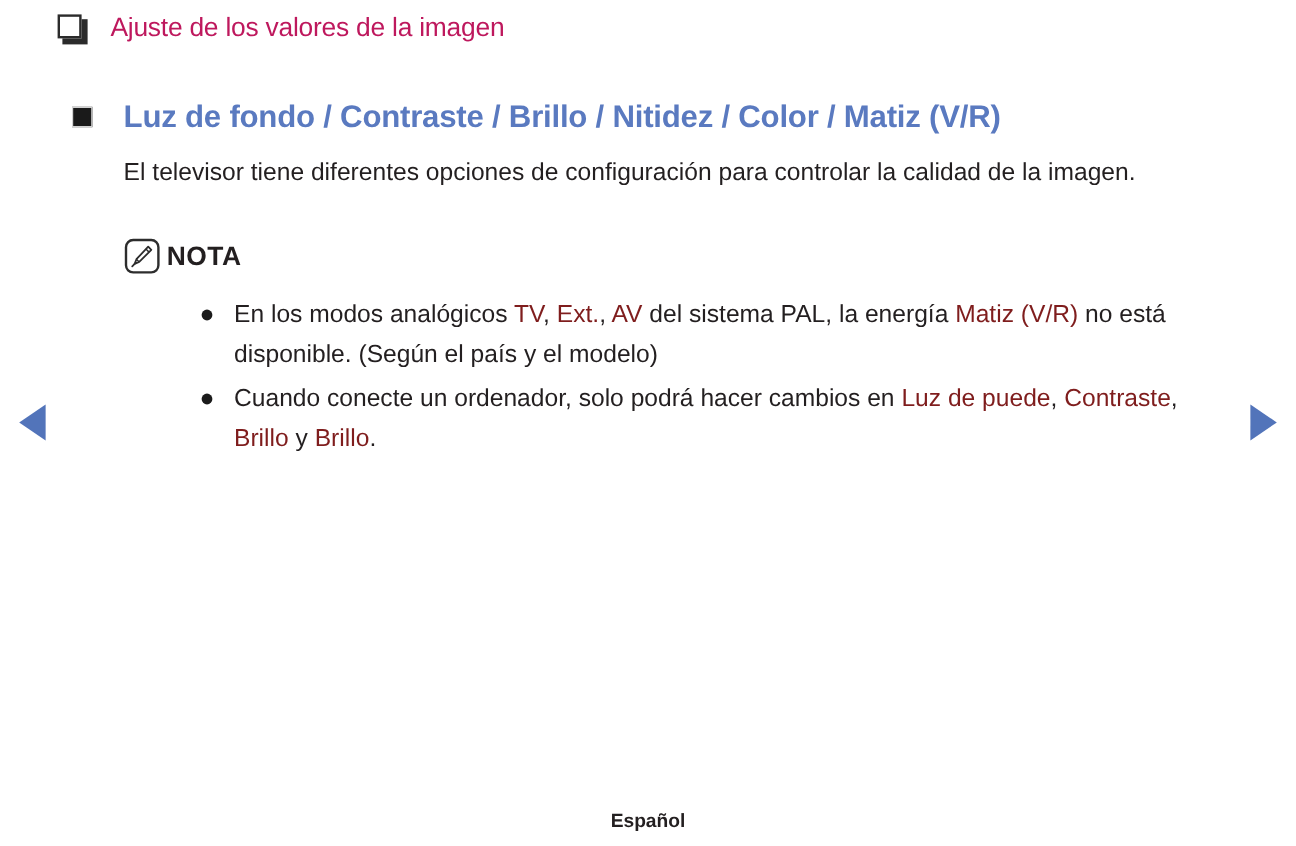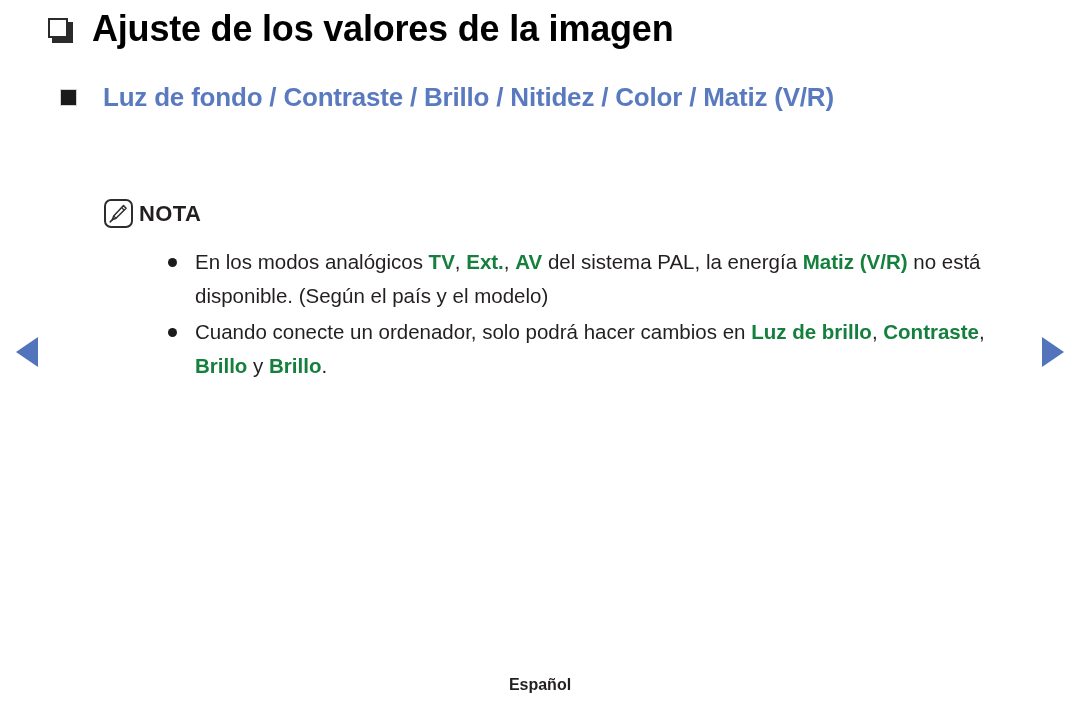--- a/index.html
+++ b/index.html
@@ -50,23 +50,23 @@
     position: absolute;
     left: 0;
     top: 0;
     width: 20px;
     height: 20px;
     background: #ffffff;
     border: 2px solid #2b2b2b;
     box-sizing: border-box;
   }
   .page-title {
-    font-size: 36px;
-    font-weight: bold;
-    color: #000000;
+    font-size: 22px;
+    font-weight: normal;
+    color: #be185d;
     letter-spacing: -0.2px;
     white-space: nowrap;
   }
 
   
   .subhead-row {
     position: absolute;
     left: 60px;
     top: 82px;
     display: flex;
@@ -154,22 +154,22 @@
     margin-top: 13px;
     margin-right: 18px;
   }
   .bullet-text {
     font-size: 20.5px;
     line-height: 34px;
     color: #231f20;
     flex: 1 1 auto;
   }
   .hl {
-    color: #15803d;
-    font-weight: bold;
+    color: #7f1d1d;
+    font-weight: normal;
   }
 
   
   .nav-arrow {
     position: absolute;
     top: 337px;
     width: 0;
     height: 0;
     cursor: pointer;
   }
@@ -209,41 +209,42 @@
       <span class="front"></span>
     </span>
     <span class="page-title">Ajuste de los valores de la imagen</span>
   </div>
 
   <div class="subhead-row">
     <span class="square-bullet"></span>
     <span class="subhead-text">Luz de fondo / Contraste / Brillo / Nitidez / Color / Matiz (V/R)</span>
   </div>
 
+  <div class="body-par">El televisor tiene diferentes opciones de configuración para controlar la calidad de la imagen.</div>
 
   <div class="note-row">
     <span class="note-icon">
       <svg width="21" height="21" viewBox="0 0 21 21">
         <path d="M15.5 2.6 L18.1 5.2 L8.0 15.3 L4.2 16.9 L5.7 13.0 Z" fill="#ffffff" stroke="#2d2d2d" stroke-width="1.5" stroke-linejoin="round"></path>
         <path d="M5.7 13.0 L8.0 15.3" stroke="#2d2d2d" stroke-width="1.2"></path>
         <path d="M13.6 4.5 L16.2 7.1" stroke="#2d2d2d" stroke-width="1.2"></path>
         <path d="M4.2 16.9 L2.2 18.9" stroke="#2d2d2d" stroke-width="1.5" stroke-linecap="round"></path>
       </svg>
     </span>
     <span class="note-label">NOTA</span>
   </div>
 
   <div class="bullets" id="note-list">
       <div class="bullet-item">
         <span class="dot"></span>
         <span class="bullet-text"><span>En los modos analógicos </span><span class="hl">TV</span><span>, </span><span class="hl">Ext.</span><span>, </span><span class="hl">AV</span><span> del sistema PAL, la energía </span><span class="hl">Matiz (V/R)</span><span> no está disponible. (Según el país y el modelo)</span></span>
       </div>
       <div class="bullet-item">
         <span class="dot"></span>
-        <span class="bullet-text"><span>Cuando conecte un ordenador, solo podrá hacer cambios en </span><span class="hl">Luz de brillo</span><span>, </span><span class="hl">Contraste</span><span>, </span><span class="hl">Brillo</span><span> y </span><span class="hl">Brillo</span><span>.</span></span>
+        <span class="bullet-text"><span>Cuando conecte un ordenador, solo podrá hacer cambios en </span><span class="hl">Luz de puede</span><span>, </span><span class="hl">Contraste</span><span>, </span><span class="hl">Brillo</span><span> y </span><span class="hl">Brillo</span><span>.</span></span>
       </div>
     </div>
 
   <div class="nav-arrow nav-left"></div>
   <div class="nav-arrow nav-right"></div>
 
   <div class="footer">Español</div>
 
 </div>
 

